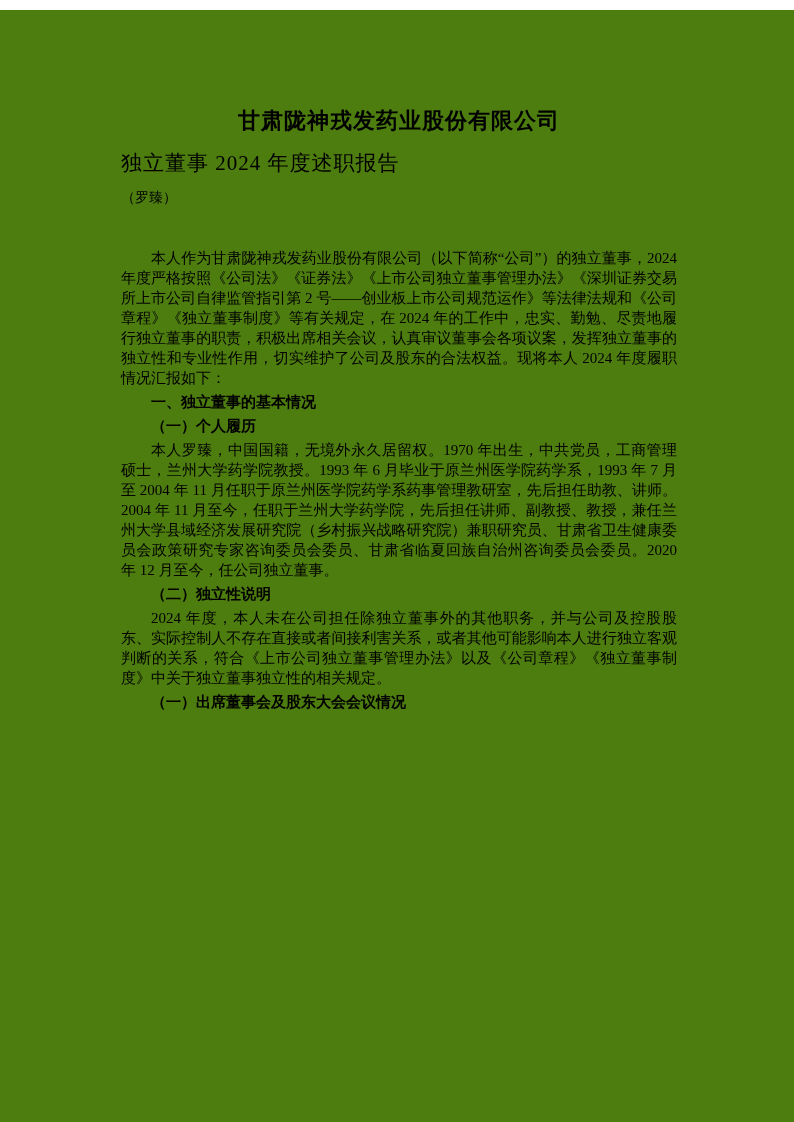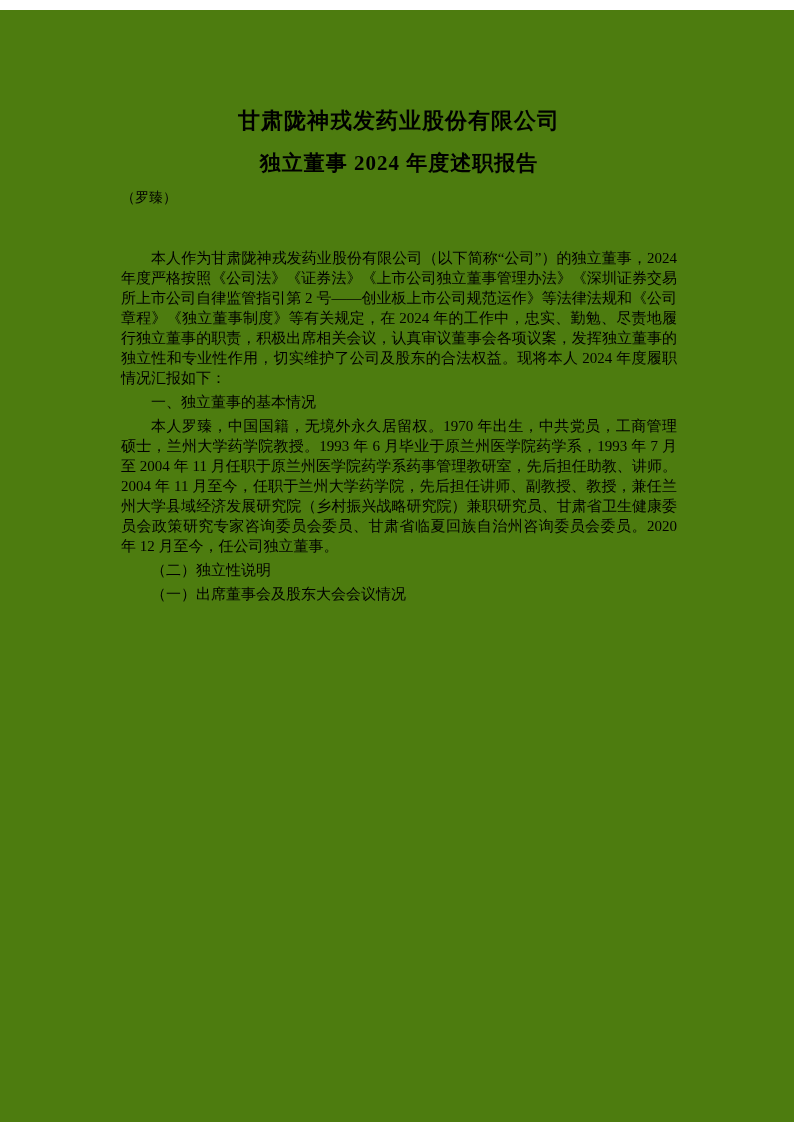--- a/index.html
+++ b/index.html
@@ -21,22 +21,21 @@
   }
   .doc-title {
     text-align: center;
     font-weight: bold;
     font-size: 22px;
     line-height: 30px;
     margin: 0 0 13px 0;
     letter-spacing: 1px;
   }
   .doc-subtitle {
-    text-align: center;
-    font-weight: bold;
+    font-weight: normal;
     font-size: 21px;
     line-height: 28px;
     margin: 0 0 11px 0;
     letter-spacing: 1px;
   }
   .doc-author {
     text-align: left;
     font-weight: normal;
     font-size: 14px;
     line-height: 20px;
@@ -48,33 +47,35 @@
     line-height: 20px;
   }
   .doc-body p {
     margin: 0;
     text-indent: 2em;
     text-align: justify;
     text-justify: inter-character;
   }
   .doc-body p.heading1,
   .doc-body p.heading2 {
-    font-weight: normal;
+    font-weight: bold;
     text-align: left;
     margin: 4px 0;
   }
 </style>
 </head>
 <body>
 
 <div class="page">
   <h1 class="doc-title">甘肃陇神戎发药业股份有限公司</h1>
   <h2 class="doc-subtitle">独立董事 2024 年度述职报告</h2>
   <div class="doc-author">（罗臻）</div>
 
   <div class="doc-body">
       <p class="paragraph">本人作为甘肃陇神戎发药业股份有限公司（以下简称“公司”）的独立董事，2024 年度严格按照《公司法》《证券法》《上市公司独立董事管理办法》《深圳证券交易所上市公司自律监管指引第 2 号——创业板上市公司规范运作》等法律法规和《公司章程》《独立董事制度》等有关规定，在 2024 年的工作中，忠实、勤勉、尽责地履行独立董事的职责，积极出席相关会议，认真审议董事会各项议案，发挥独立董事的独立性和专业性作用，切实维护了公司及股东的合法权益。现将本人 2024 年度履职情况汇报如下：</p>
       <p class="heading1">一、独立董事的基本情况</p>
+      <p class="heading2">（一）个人履历</p>
       <p class="paragraph">本人罗臻，中国国籍，无境外永久居留权。1970 年出生，中共党员，工商管理硕士，兰州大学药学院教授。1993 年 6 月毕业于原兰州医学院药学系，1993 年 7 月至 2004 年 11 月任职于原兰州医学院药学系药事管理教研室，先后担任助教、讲师。2004 年 11 月至今，任职于兰州大学药学院，先后担任讲师、副教授、教授，兼任兰州大学县域经济发展研究院（乡村振兴战略研究院）兼职研究员、甘肃省卫生健康委员会政策研究专家咨询委员会委员、甘肃省临夏回族自治州咨询委员会委员。2020 年 12 月至今，任公司独立董事。</p>
       <p class="heading2">（二）独立性说明</p>
+      <p class="paragraph">2024 年度，本人未在公司担任除独立董事外的其他职务，并与公司及控股股东、实际控制人不存在直接或者间接利害关系，或者其他可能影响本人进行独立客观判断的关系，符合《上市公司独立董事管理办法》以及《公司章程》《独立董事制度》中关于独立董事独立性的相关规定。</p>
       <p class="heading2">（一）出席董事会及股东大会会议情况</p>
     </div>
 </div>
 
 </body></html>

